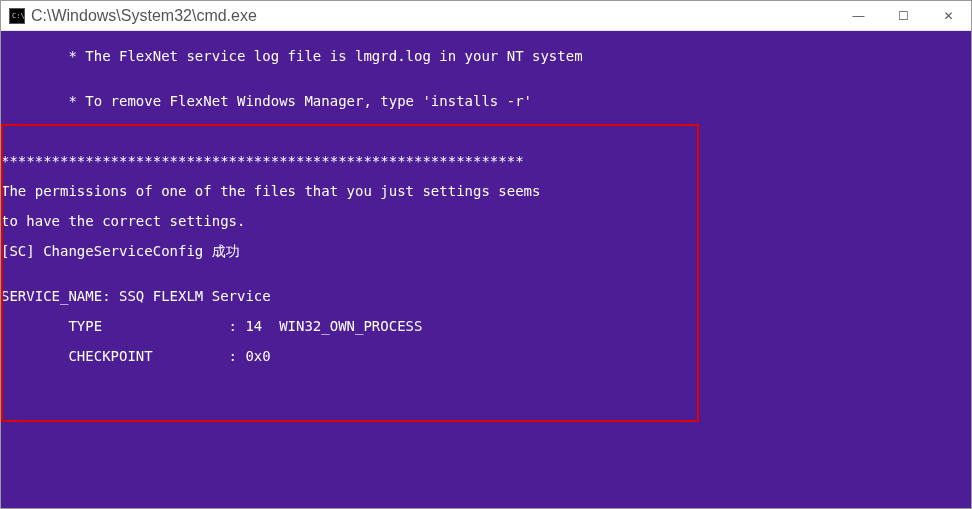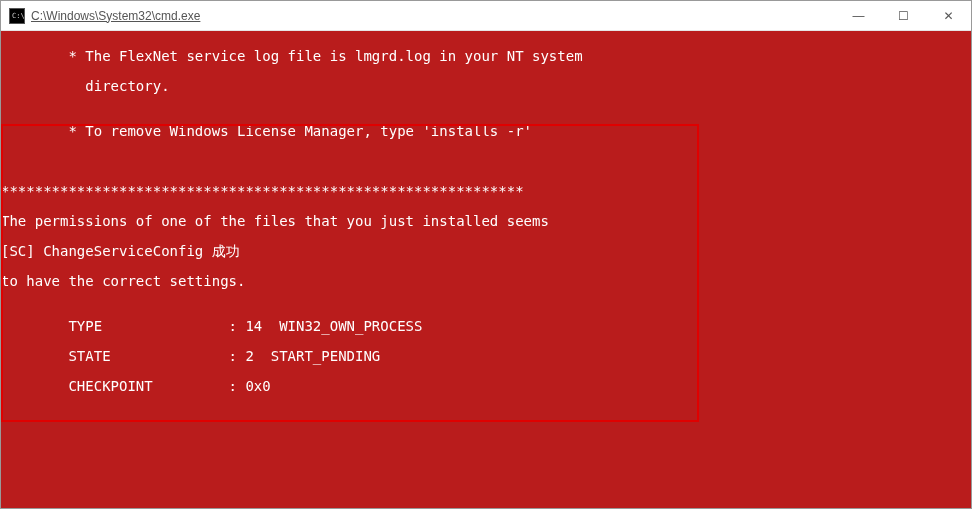--- a/index.html
+++ b/index.html
@@ -32,45 +32,44 @@
       margin-left: 8px;
       margin-right: 6px;
       display: inline-flex;
       align-items: center;
       justify-content: center;
       background: #000;
       border: 1px solid #555;
     }
     .titlebar-icon svg { width: 14px; height: 14px; }
     .titlebar-title {
-      font-size: 12px;
+      font-size: 16px;
       color: #555;
       flex: 1;
       white-space: nowrap;
       overflow: hidden;
-      text-decoration: underline;
     }
     .win-controls {
       display: flex;
       height: 100%;
     }
     .win-btn {
       width: 45px;
       height: 100%;
       display: flex;
       align-items: center;
       justify-content: center;
       color: #555;
       font-size: 12px;
       font-family: "Segoe UI Symbol", sans-serif;
       cursor: default;
     }
     .console {
       flex: 1;
-      background: #b91c1c;
+      background: #4c1d95;
       color: #fff;
       font-family: "NSimSun", "SimSun", "Consolas", monospace;
       font-size: 14px;
       line-height: 15px;
       padding: 3px 0 0 0;
       overflow: hidden;
       position: relative;
       white-space: pre;
     }
     .redbox {
@@ -94,32 +93,31 @@
     <span class="titlebar-title">C:\Windows\System32\cmd.exe</span>
     <div class="win-controls">
       <div class="win-btn">—</div>
       <div class="win-btn">☐</div>
       <div class="win-btn close">✕</div>
     </div>
   </div>
 
   <div class="console">
 <div class="console-line">        * The FlexNet service log file is lmgrd.log in your NT system</div>
-<div class="console-line">          directory.</div>
 <div class="console-line"></div>
-<div class="console-line">        * To remove Windows License Manager, type 'installs -r'</div>
+<div class="console-line">        * To remove FlexNet Windows Manager, type 'installs -r'</div>
 <div class="console-line"></div>
 <div class="console-line"></div>
 <div class="console-line">**************************************************************</div>
-<div class="console-line">The permissions of one of the files that you just installed seems</div>
+<div class="console-line">The permissions of one of the files that you just settings seems</div>
+<div class="console-line">to have the correct settings.</div>
 <div class="console-line">[SC] ChangeServiceConfig 成功</div>
-<div class="console-line">to have the correct settings.</div>
 <div class="console-line"></div>
+<div class="console-line">SERVICE_NAME: SSQ FLEXLM Service</div>
 <div class="console-line">        TYPE               : 14  WIN32_OWN_PROCESS</div>
-<div class="console-line">        STATE              : 2  START_PENDING</div>
 <div class="console-line">        CHECKPOINT         : 0x0</div>
 
 
 
 
 
 <div class="console-line"></div>
 
 <div class="console-line"></div>
 

